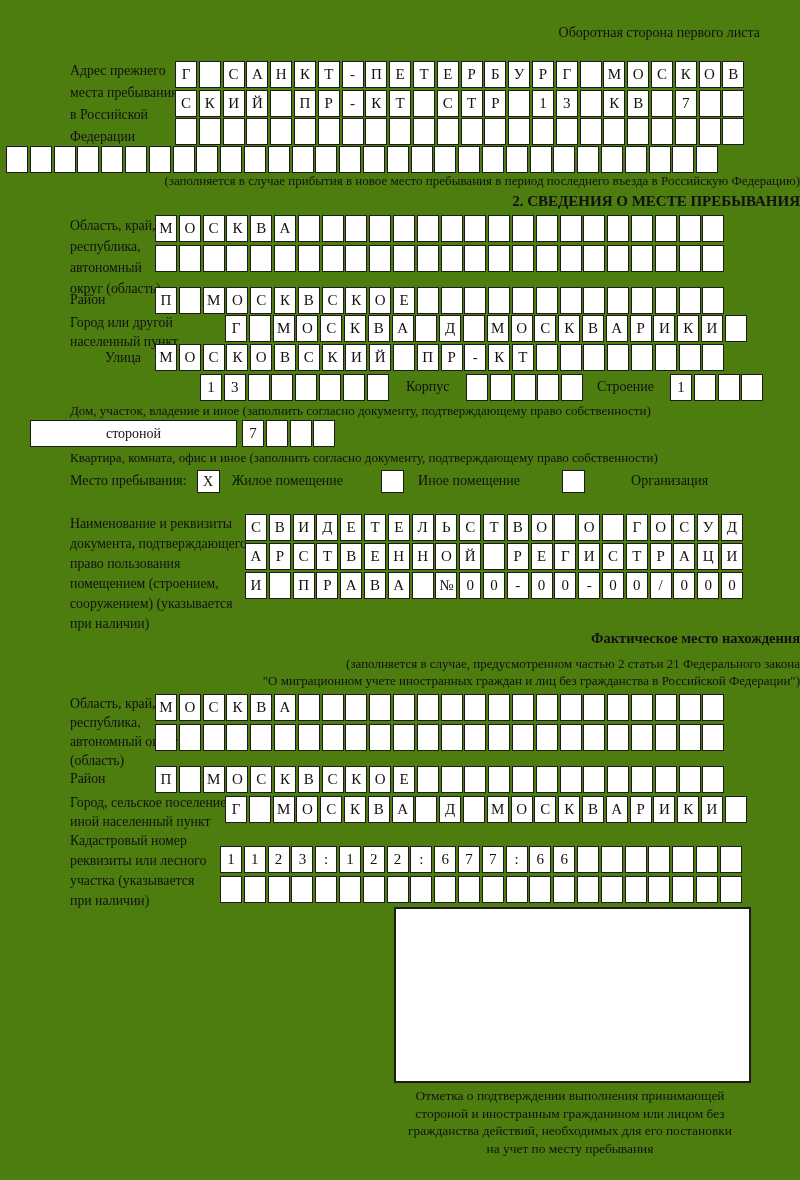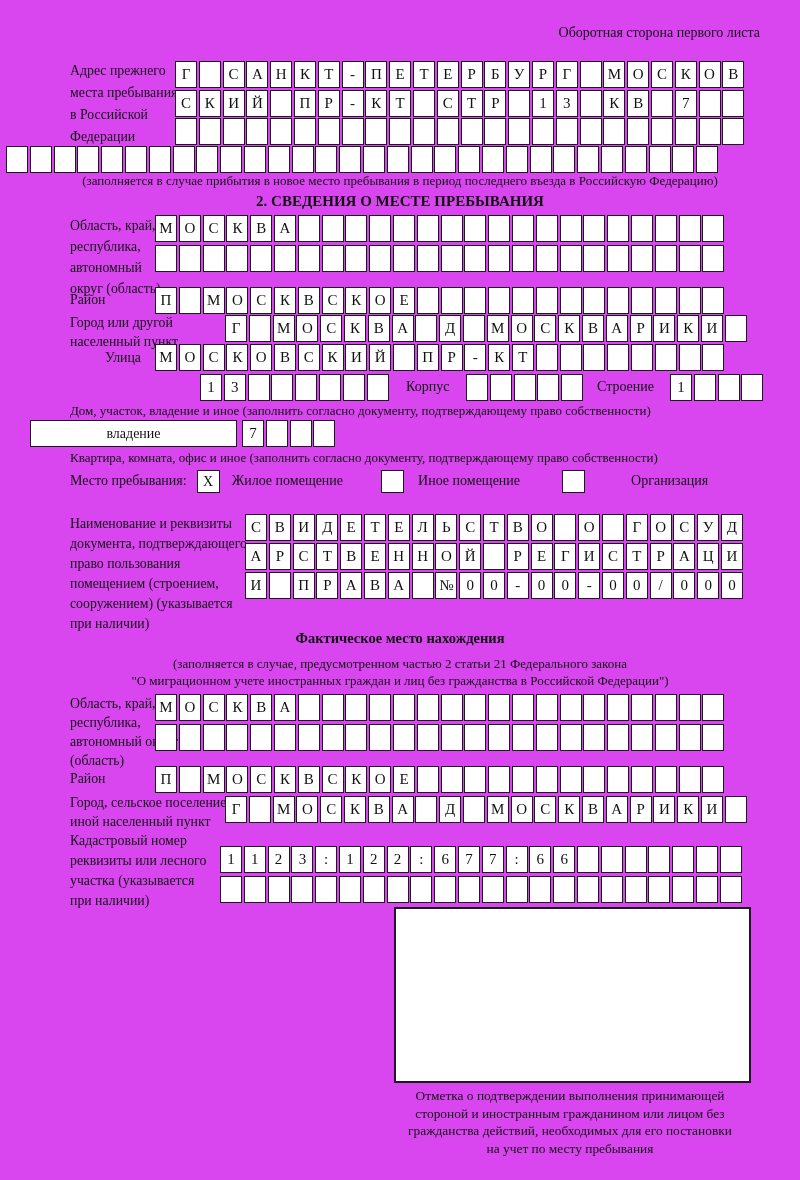--- a/index.html
+++ b/index.html
@@ -1,21 +1,21 @@
 <!DOCTYPE html>
 <html><head>
 <meta charset="utf-8">
 <style>
   html,body{margin:0;padding:0;background:#fff;}
-  .sheet{position:relative;width:800px;height:1180px;background:#d946ef;
+  .sheet{position:relative;width:800px;height:1180px;background:#4d7c0f;
          font-family:"Liberation Serif","DejaVu Serif",serif;color:#111;overflow:hidden;}
   .abs{position:absolute;white-space:nowrap;}
   .lbl{font-size:13.8px;line-height:1;}
   .note{font-size:13px;}
-  .center{left:0;width:800px;text-align:center;}
+  .center{left:0;width:800px;text-align:right;}
   .h{font-weight:bold;font-size:15px;}
   .row{position:absolute;white-space:nowrap;line-height:0;}
   .cbox{display:inline-block;width:20px;height:25px;border:1.6px solid #1b1b1b;
         margin-right:1.8px;text-align:center;font-size:15px;line-height:25px;
         vertical-align:top;background:#fff;}
   .wbox{position:absolute;border:1.8px solid #1b1b1b;background:#fff;
         text-align:center;font-size:14px;}
   .ckbox{display:inline-block;width:21px;height:21px;border:1.7px solid #1b1b1b;
          text-align:center;font-size:14px;line-height:21px;vertical-align:middle;background:#fff;}
   .inline-lbl{font-size:14px;vertical-align:middle;}
@@ -61,21 +61,21 @@
   <div class="row" style="top:344px;left:155px;"><span class="cbox">М</span><span class="cbox">О</span><span class="cbox">С</span><span class="cbox">К</span><span class="cbox">О</span><span class="cbox">В</span><span class="cbox">С</span><span class="cbox">К</span><span class="cbox">И</span><span class="cbox">Й</span><span class="cbox"></span><span class="cbox">П</span><span class="cbox">Р</span><span class="cbox">-</span><span class="cbox">К</span><span class="cbox">Т</span><span class="cbox"></span><span class="cbox"></span><span class="cbox"></span><span class="cbox"></span><span class="cbox"></span><span class="cbox"></span><span class="cbox"></span><span class="cbox"></span></div>
 
   <div class="row" style="top:374px;left:200px;"><span class="cbox">1</span><span class="cbox">3</span><span class="cbox"></span><span class="cbox"></span><span class="cbox"></span><span class="cbox"></span><span class="cbox"></span><span class="cbox"></span></div>
   <div class="abs lbl" style="top:380px;left:406px;font-size:14px;">Корпус</div>
   <div class="row" style="top:374px;left:466px;"><span class="cbox"></span><span class="cbox"></span><span class="cbox"></span><span class="cbox"></span><span class="cbox"></span></div>
   <div class="abs lbl" style="top:380px;left:597px;font-size:14px;">Строение</div>
   <div class="row" style="top:374px;left:670px;"><span class="cbox">1</span><span class="cbox"></span><span class="cbox"></span><span class="cbox"></span></div>
 
   <div class="abs note" style="top:403px;left:70px;">Дом, участок, владение и иное (заполнить согласно документу, подтверждающему право собственности)</div>
 
-  <div class="wbox" style="top:420px;left:30px;width:205px;height:25px;line-height:25px;">владение</div>
+  <div class="wbox" style="top:420px;left:30px;width:205px;height:25px;line-height:25px;">стороной</div>
   <div class="row" style="top:420px;left:242px;"><span class="cbox">7</span><span class="cbox"></span><span class="cbox"></span><span class="cbox"></span></div>
 
   <div class="abs" style="top:469px;left:70px;height:24px;display:flex;align-items:center;">
     <span class="inline-lbl" style="margin-right:10px;">Место пребывания:</span>
     <span class="ckbox" style="margin-right:12px;">X</span>
     <span class="inline-lbl" style="margin-right:38px;">Жилое помещение</span>
     <span class="ckbox" style="margin-right:14px;"></span>
     <span class="inline-lbl" style="margin-right:42px;">Иное помещение</span>
     <span class="ckbox" style="margin-right:46px;"></span>
     <span class="inline-lbl">Организация</span>

